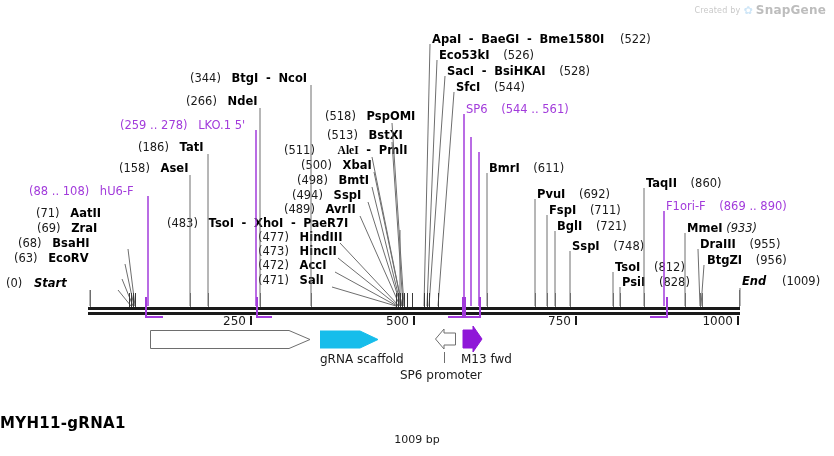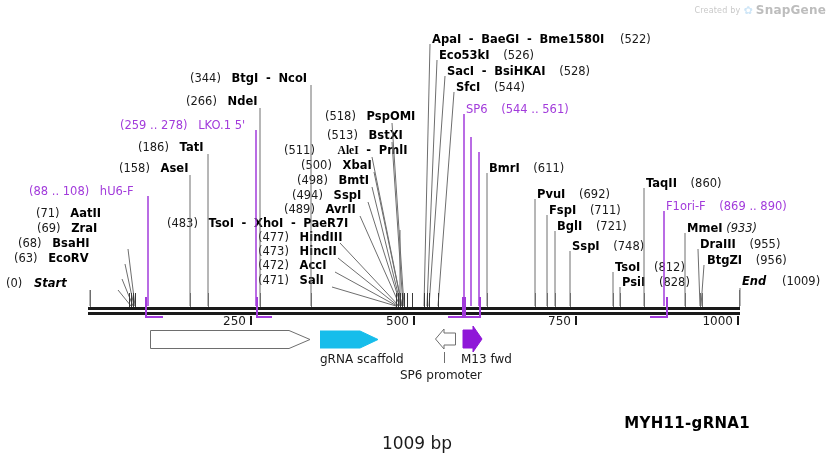--- a/index.html
+++ b/index.html
@@ -64,26 +64,26 @@
   
   .feat{position:absolute;}
   .feat-label{
     position:absolute;font-size:12px;color:#1a1a1a;white-space:nowrap;
     font-family:"DejaVu Sans","Liberation Sans",sans-serif;
   }
   .feat-tick{position:absolute;width:1px;background:#6e6e6e;}
 
   
   #plasmid-title{
-    position:absolute;left:0;top:414px;width:750px;text-align:right;
+    position:absolute;left:0;top:414px;width:750px;text-align:left;
     font-size:15px;font-weight:700;color:#000;letter-spacing:.3px;
   }
   #plasmid-size{
     position:absolute;left:0;top:433px;width:834px;text-align:center;
-    font-size:17px;color:#1a1a1a;
+    font-size:11px;color:#1a1a1a;
   }
 </style>
 </head>
 <body>
 
 <div class="map">
 
   <div id="watermark">
     <span>Created by</span>
     <span class="wm-icon">✿</span>

